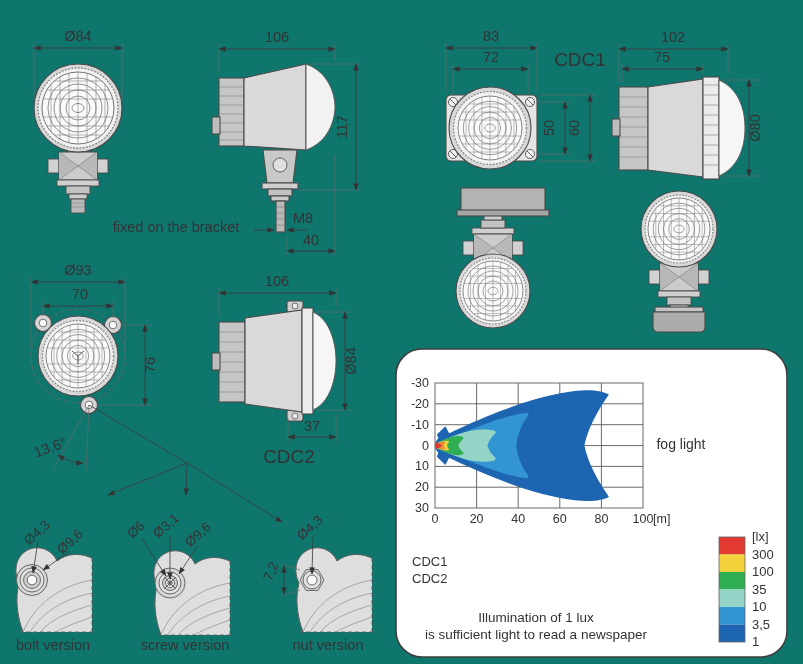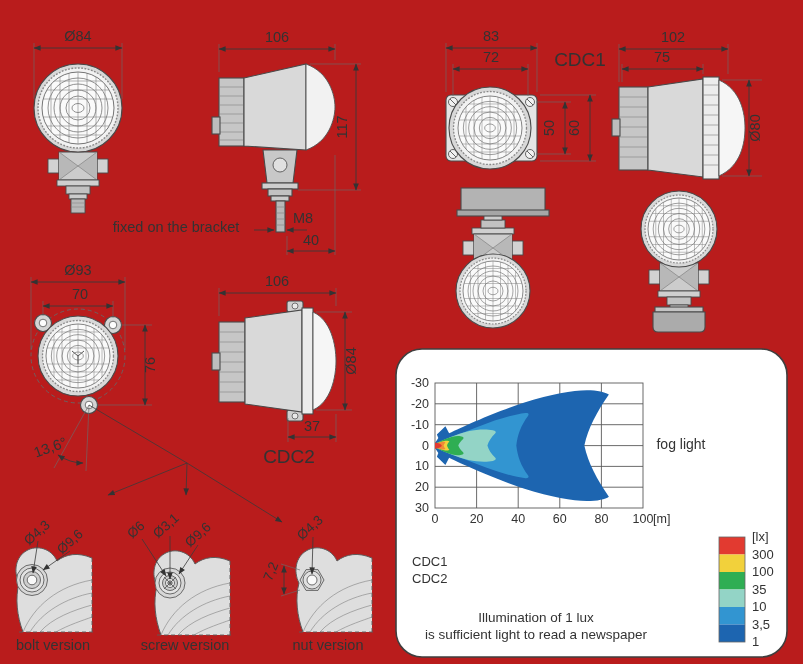--- a/index.html
+++ b/index.html
@@ -1,16 +1,16 @@
 <!DOCTYPE html>
 <html><head>
 <meta charset="utf-8">
 <style>
   html,body{margin:0;padding:0;background:#fff;}
-  .stage{position:relative;width:803px;height:664px;background:#b91c1c;overflow:hidden;
+  .stage{position:relative;width:803px;height:664px;background:#0f766e;overflow:hidden;
          font-family:"Liberation Sans",sans-serif;}
   svg{display:block;}
   text{fill:#333;}
   .dimtxt{font-size:14.5px;}
   .bigtxt{font-size:19px;}
   .captxt{font-size:14.5px;}
   .vertxt{font-size:14.5px;}
   .diagtxt{font-size:13.5px;}
   .ctick{font-size:12.5px;}
   .cmodel{font-size:13px;}

